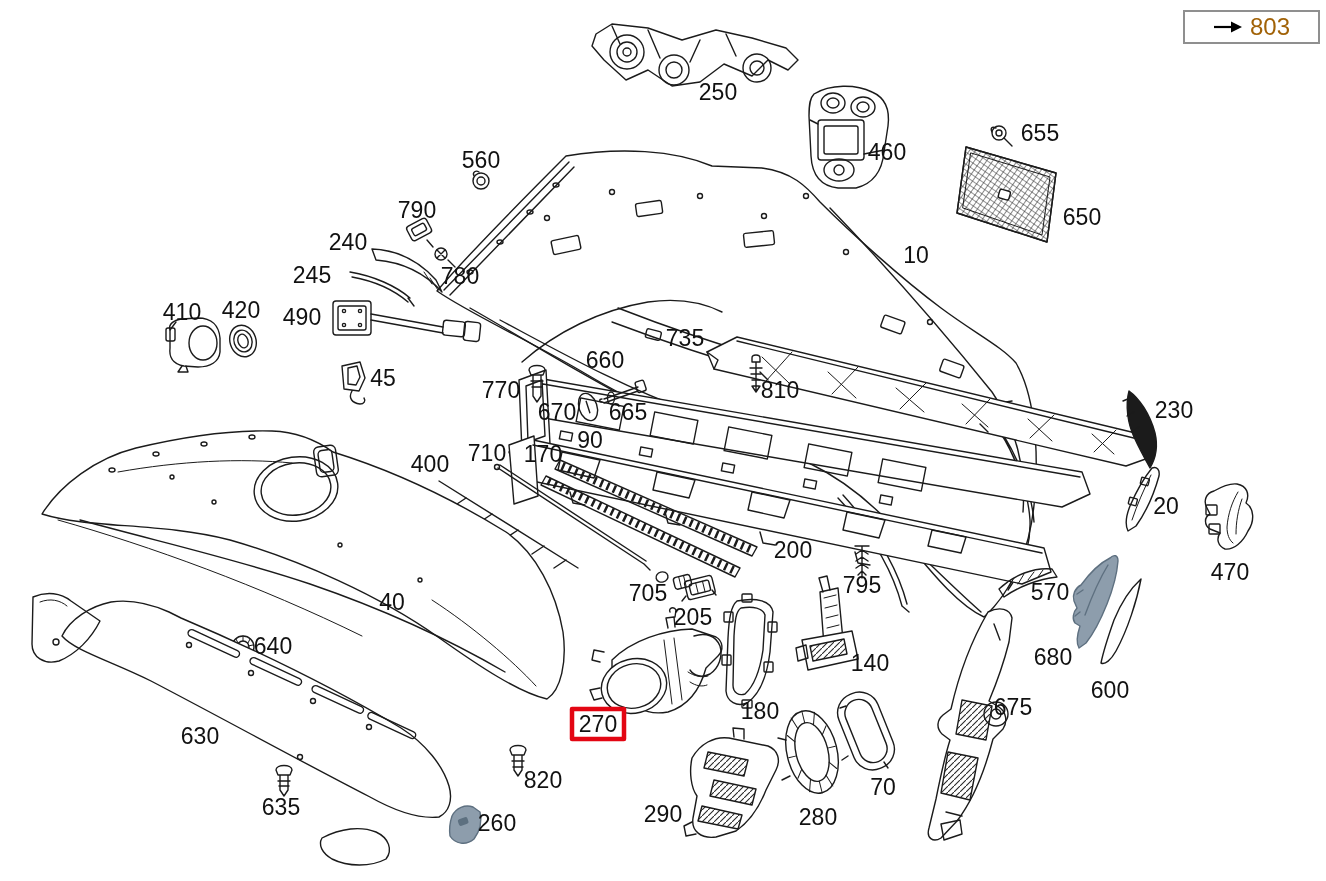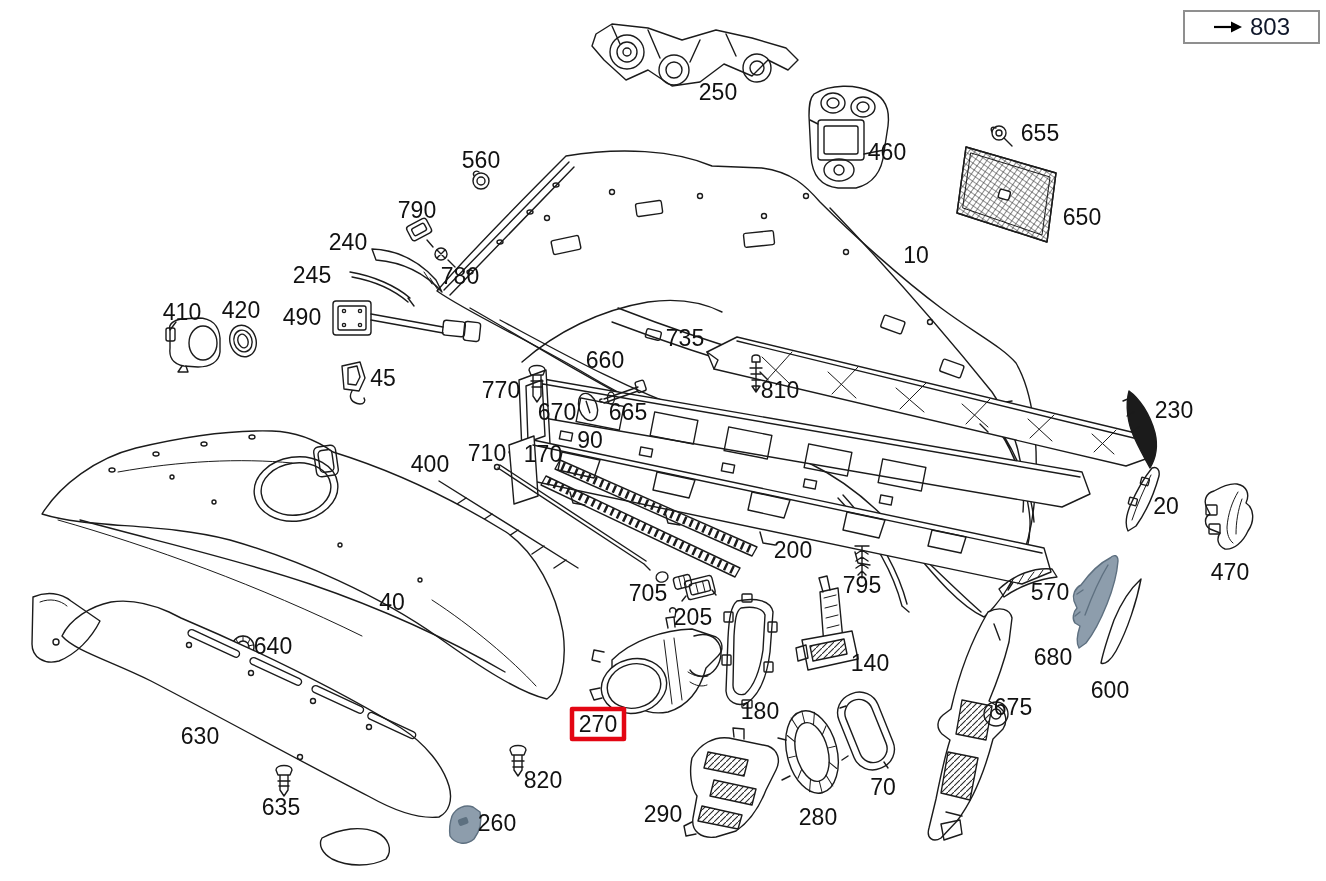--- a/index.html
+++ b/index.html
@@ -14,21 +14,21 @@
   #diagram-svg .fillblk{fill:#1b1b1b;stroke:#1b1b1b;}
   #diagram-svg .fillgray{fill:#8d9dac;stroke:#5e7080;}
   #diagram-svg .grayline{stroke:#5e7080;}
   #diagram-svg .hatchz{fill:url(#hatchpat);}
   #diagram-svg .meshz{fill:url(#meshpat);}
   #diagram-svg .teeth{stroke-width:8;stroke-dasharray:2.5 4.5;stroke-linecap:butt;}
   #diagram-svg .thin{stroke-width:1;}
   #diagram-svg text{font-family:"Liberation Sans",sans-serif;font-size:23px;fill:#111;}
   .ref-box{position:absolute;left:1183px;top:10px;width:137px;height:34px;box-sizing:border-box;
     border:2px solid #8f8f8f;background:#fff;display:flex;align-items:center;justify-content:center;
-    gap:7px;font-size:24px;color:#0f172a;cursor:pointer;}
+    gap:7px;font-size:24px;color:#a16207;cursor:pointer;}
 </style>
 </head>
 <body>
 
 <div class="stage">
 
 <svg id="diagram-svg" width="1326" height="881" viewBox="0 0 1326 881">
   <defs>
     <pattern id="meshpat" width="5" height="5" patternUnits="userSpaceOnUse" patternTransform="rotate(35)">
       <path d="M0,0 H5 M0,0 V5" style="stroke:#2a2a2a;stroke-width:1.1;fill:none"></path>

